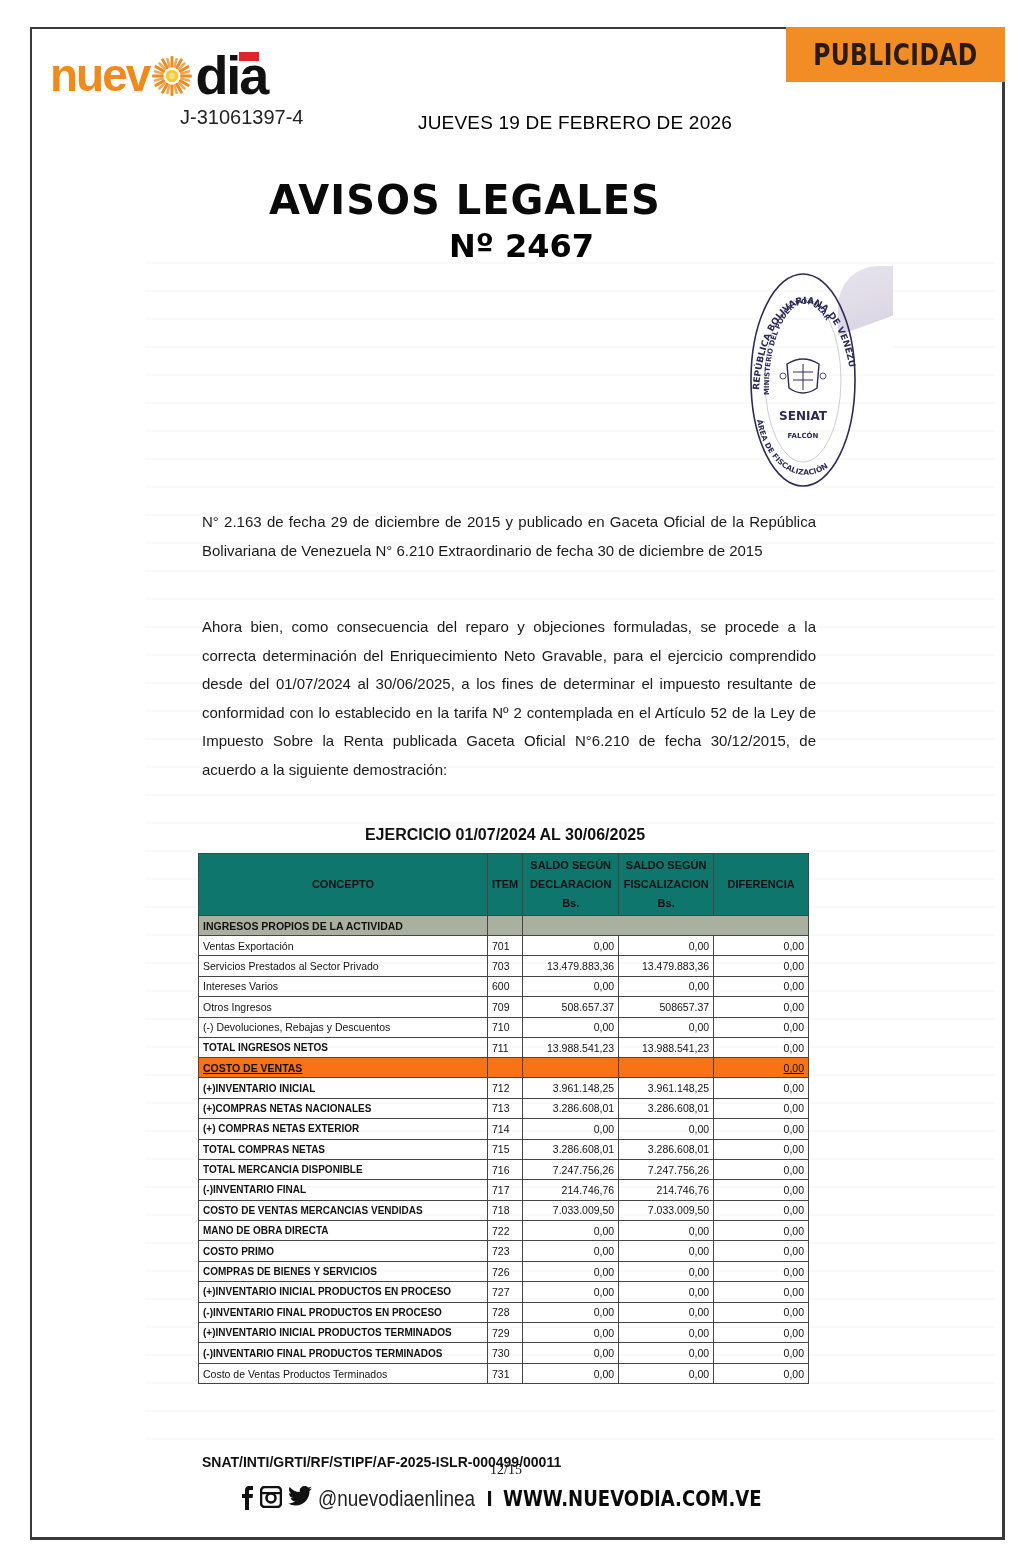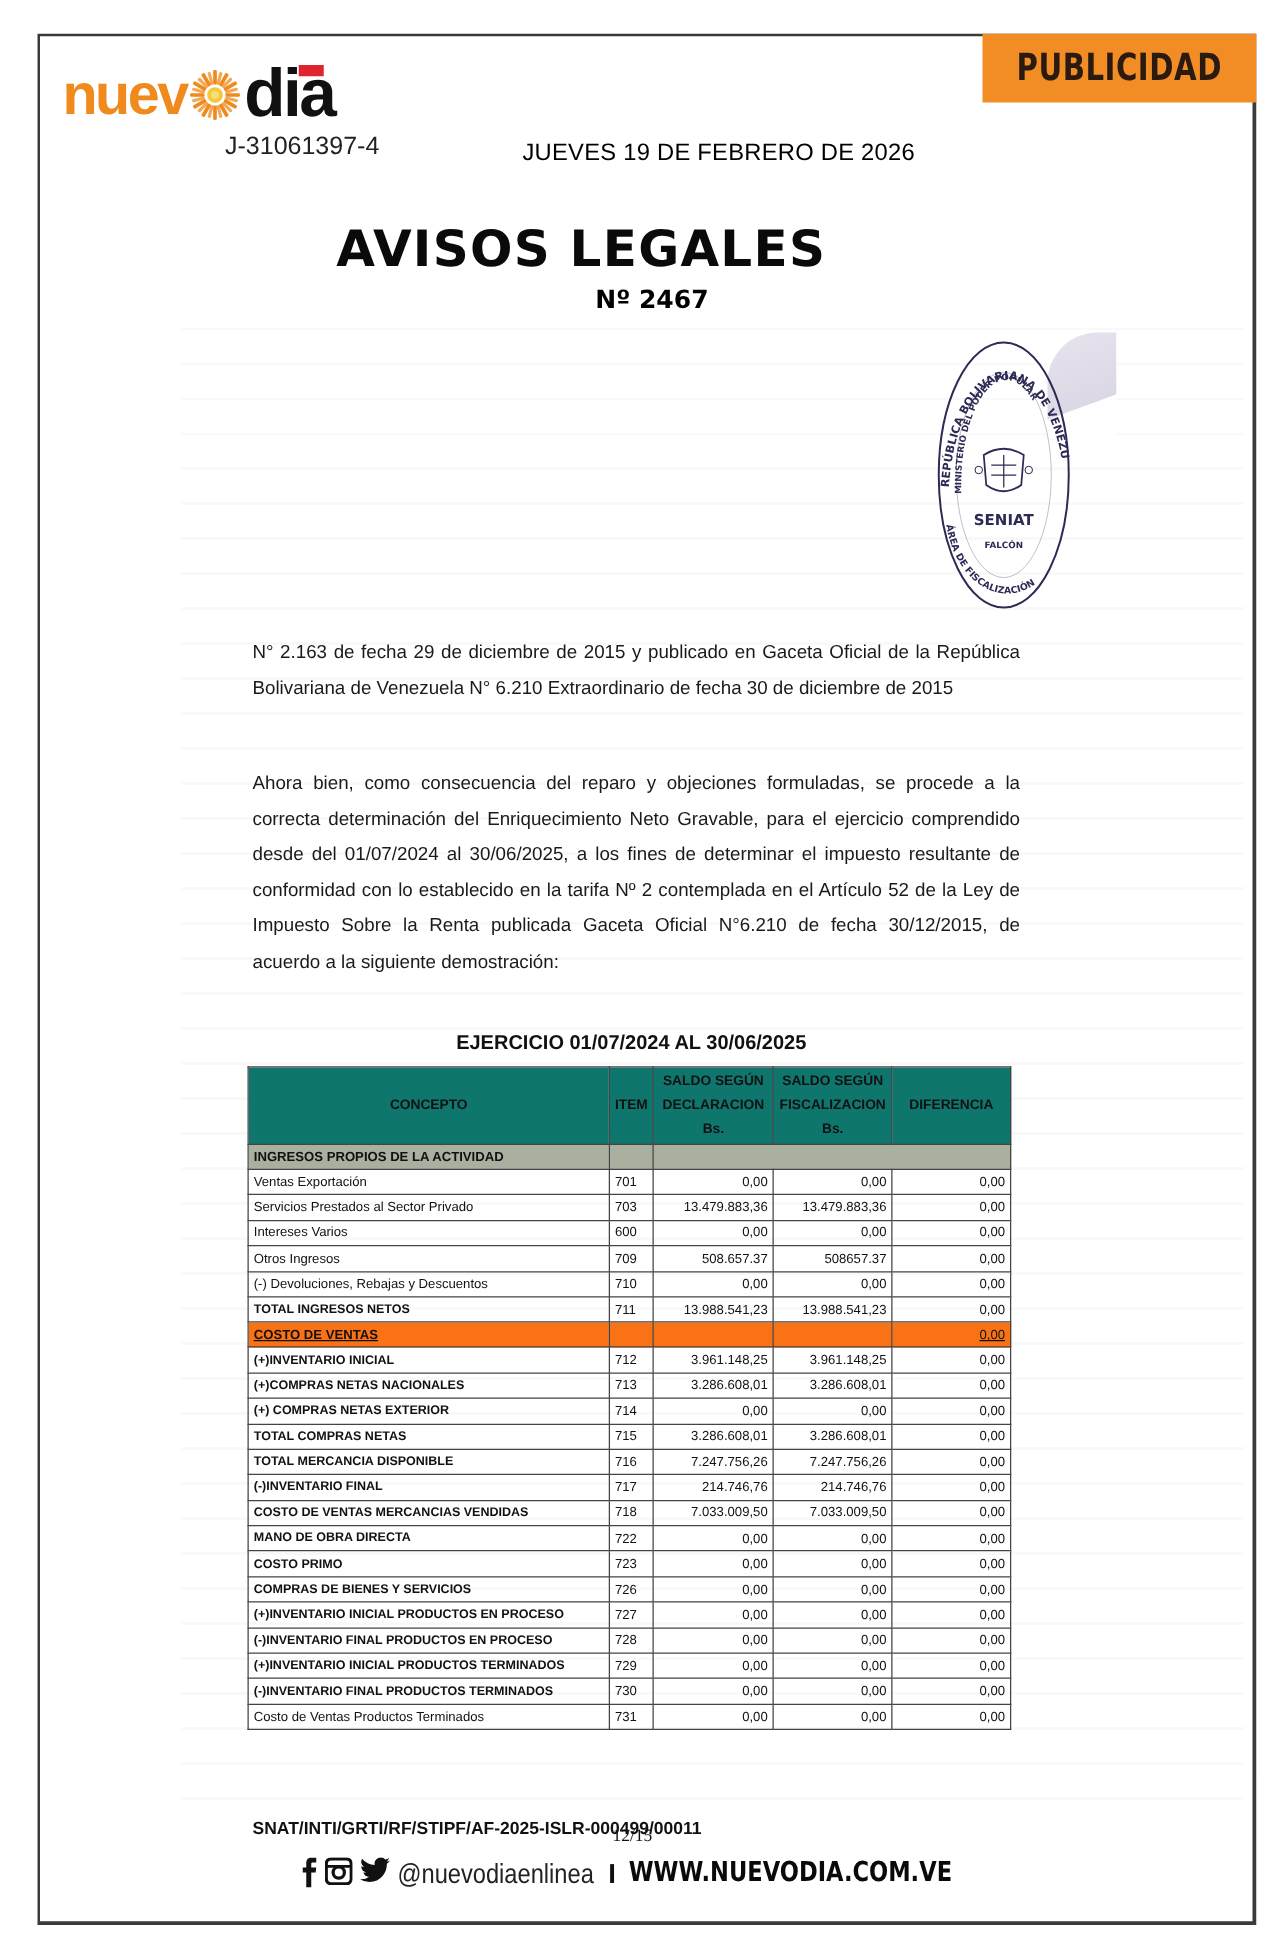--- a/index.html
+++ b/index.html
@@ -26,21 +26,21 @@
   .date { position: absolute; left: 375px; top: 112px; font-size: 19px; color: #000; letter-spacing: 0.2px; margin-left: 43px; }
 
   .publicidad {
     position: absolute; left: 786px; top: 27px; width: 219px; height: 55px; background: #f28c25;
     display: flex; align-items: center; justify-content: center;
   }
   .publicidad span { font-family: "DejaVu Sans", sans-serif; font-weight: bold; font-size: 30px; color: #2a1a10; transform: scaleX(0.78); letter-spacing: 0.5px; }
 
   .title { position: absolute; left: 0; width: 940px; top: 177px; text-align: center; font-family: "DejaVu Sans", sans-serif; font-weight: bold; font-size: 40px; letter-spacing: 1px; color: #0a0a0a; }
   .title .inner { display: inline-block; transform: translateX(-5px); }
-  .number { position: absolute; left: 0; width: 1027px; top: 227px; text-align: center; font-family: "DejaVu Sans", sans-serif; font-weight: bold; font-size: 20px; color: #000; }
+  .number { position: absolute; left: 0; width: 1027px; top: 227px; text-align: center; font-family: "DejaVu Sans", sans-serif; font-weight: bold; font-size: 32px; color: #000; }
   .number .inner { display: inline-block; transform: translateX(8px); }
 
   .stamp { position: absolute; left: 745px; top: 270px; width: 115px; height: 220px; }
   .paper-corner { position: absolute; left: 838px; top: 266px; width: 55px; height: 95px; background: linear-gradient(160deg, #e8e4ee 0%, #dcd7e4 60%, #fff 61%); border-top-left-radius: 40px; }
 
   .para { position: absolute; left: 202px; width: 614px; font-size: 15px; line-height: 28.5px; text-align: justify; color: #1a1a1a; }
   .para1 { top: 508px; }
   .para2 { top: 613px; }
 
   .table-title { position: absolute; left: 200px; width: 610px; top: 826px; text-align: center; font-weight: bold; font-size: 16px; color: #111; }

